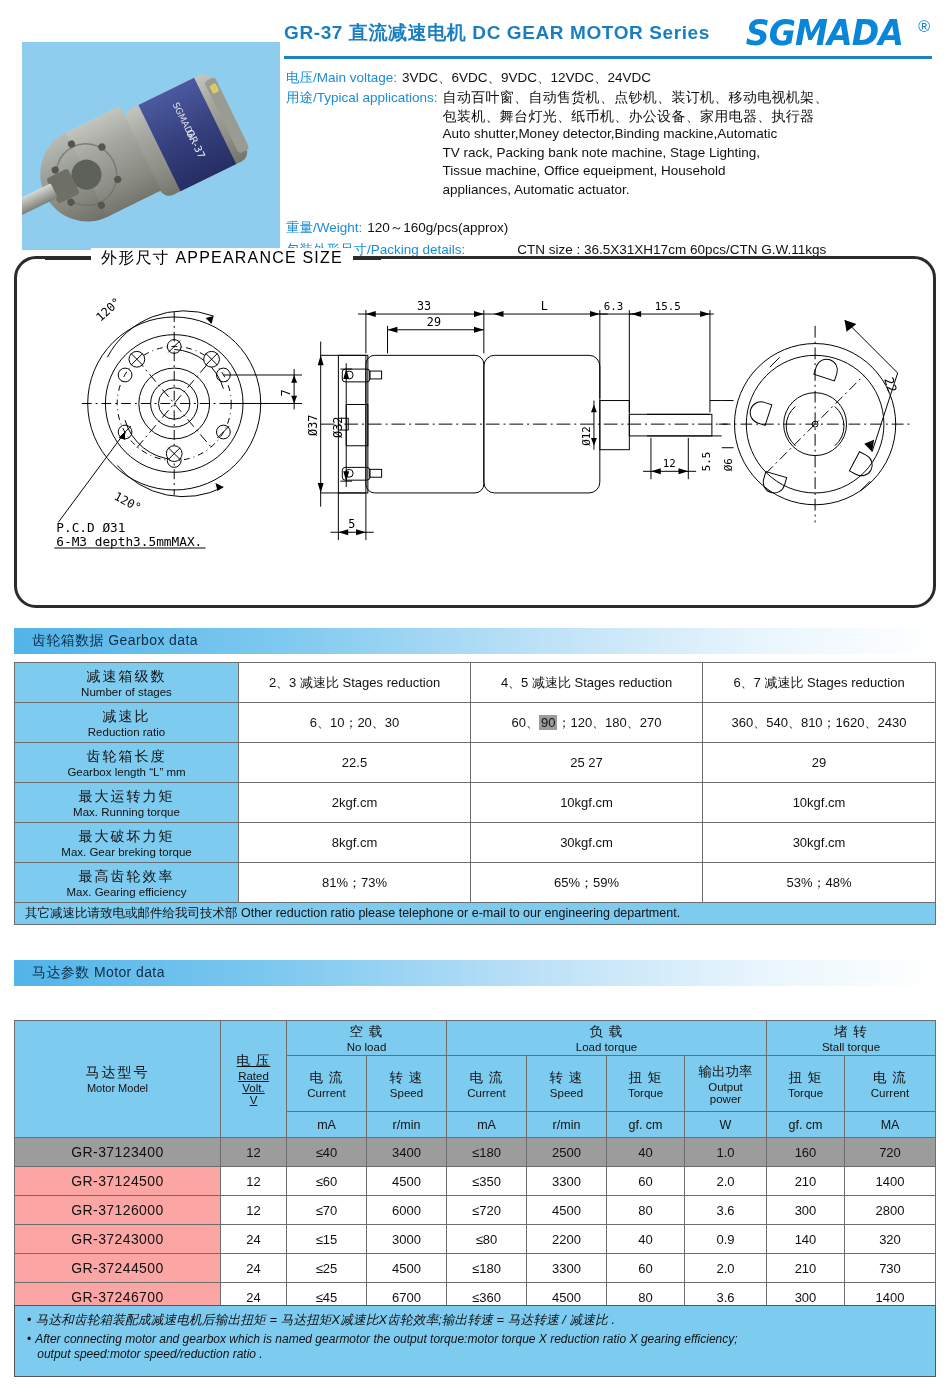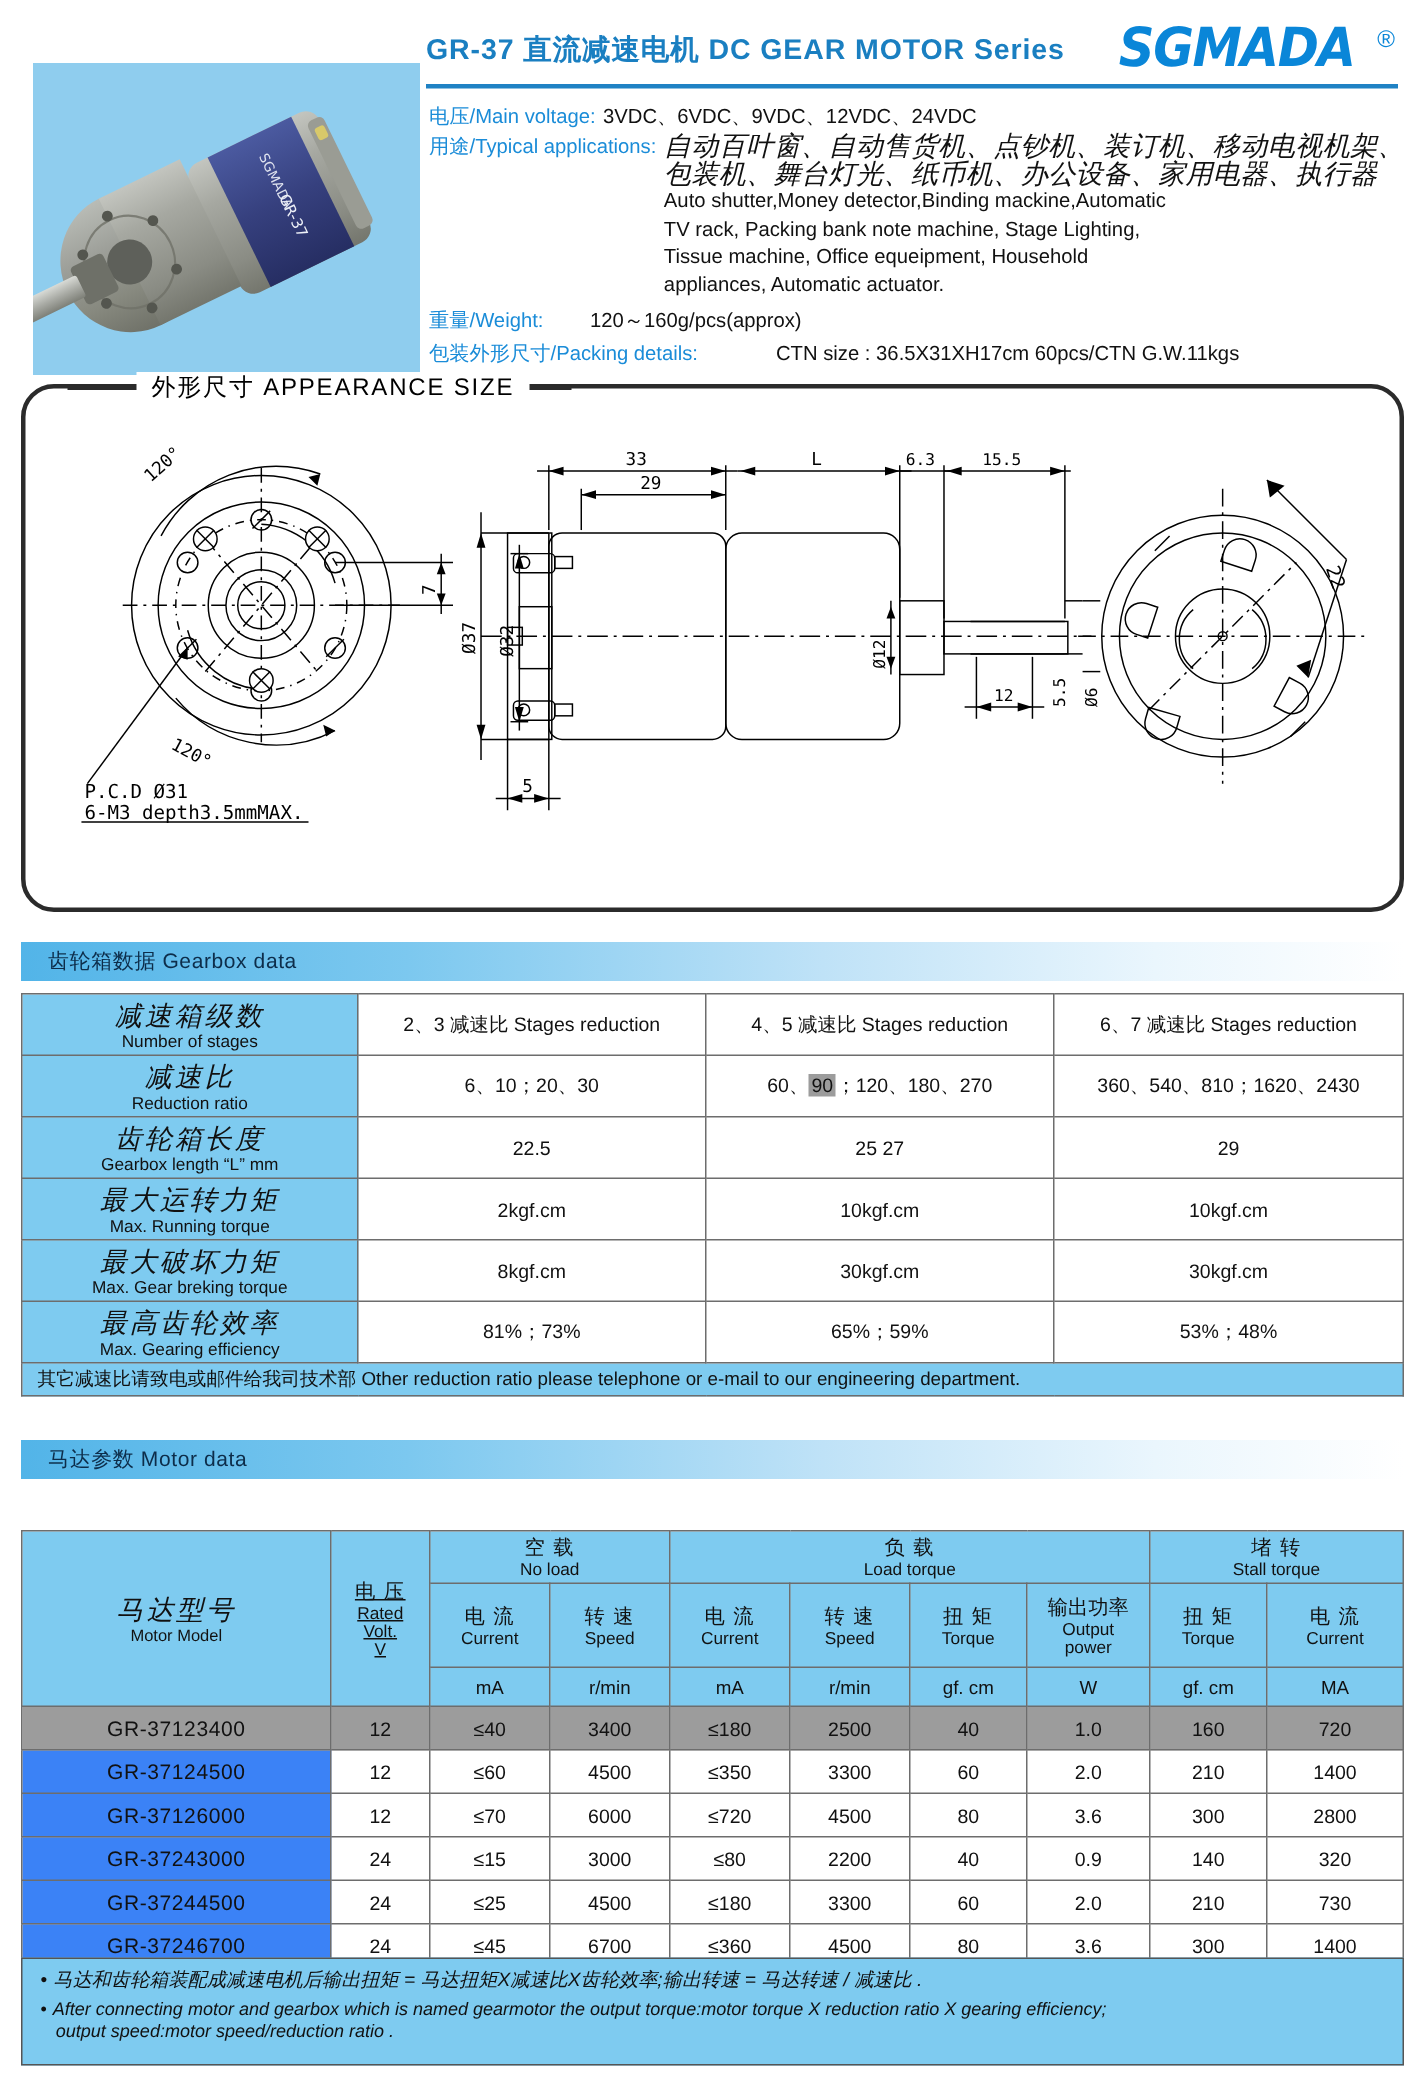--- a/index.html
+++ b/index.html
@@ -94,40 +94,40 @@
 
   
   table{ border-collapse:collapse; position:absolute; }
   .tbl td{
     border:1px solid #6d6d6d;
     text-align:center; vertical-align:middle;
     font-size:13px; color:#111; background:#fff;
     padding:2px 3px;
   }
   .tbl td.hd{ background:#7ecbf0; }
-  .cn{ display:block; font-size:18px; letter-spacing:2px;font-style:italic; }
+  .cn{ display:block; font-size:14px; letter-spacing:2px; }
   .cn-tight{ display:block; font-size:13.5px; letter-spacing:1px; }
   .en{ display:block; font-size:11.5px; }
 
   
   #gearbox-table{ left:14px; top:662px; width:922px; }
   #gearbox-table td{ height:40px; }
   #gearbox-table td.stage-hd{ font-size:13px; }
   #gearbox-table td.note{
     background:#7ecbf0; text-align:left; padding-left:10px;
     font-size:12.5px; height:20px;
   }
   .hl{ background:#9c9c9c; padding:0 2px; }
 
   
   #motor-table{ left:14px; top:1020px; width:922px; }
   #motor-table td{ height:29px; }
   #motor-table td.grp{ height:34px; }
   #motor-table td.unit{ height:26px; font-size:12.5px; }
-  #motor-table td.model{ background:#3b82f6; font-size:14px; letter-spacing:.4px; }
+  #motor-table td.model{ background:#fca5a5; font-size:14px; letter-spacing:.4px; }
   #motor-table tr.row-hl td{ background:#9c9c9c !important; }
 
   
   .foot-note{
     position:absolute; left:14px; top:1305px; width:922px; height:72px;
     background:#7ecbf0; border:1px solid #555;
     padding:6px 10px 0 12px;
   }
   .foot-line{
     font-size:12.8px; color:#111; line-height:16px; margin-bottom:4px;
@@ -216,21 +216,21 @@
       <span class="spec-val apps-val">
         <span class="ln cn">自动百叶窗、自动售货机、点钞机、装订机、移动电视机架、</span>
         <span class="ln cn">包装机、舞台灯光、纸币机、办公设备、家用电器、执行器</span>
         <span class="ln">Auto shutter,Money detector,Binding mackine,Automatic</span>
         <span class="ln">TV rack, Packing  bank note machine, Stage Lighting,</span>
         <span class="ln">Tissue machine, Office equeipment, Household</span>
         <span class="ln">appliances, Automatic actuator.</span>
       </span>
     </div>
 
-    <div class="spec-row" style="margin-top:5px;gap:26px;">
+    <div class="spec-row" style="margin-top:19px;">
       <span class="spec-label">重量/Weight:</span>
       <span class="spec-val">120～160g/pcs(approx)</span>
     </div>
 
     <div class="spec-row" style="margin-top:3px;gap:47px;">
       <span class="spec-label">包装外形尺寸/Packing details:</span>
       <span class="spec-val">CTN size : 36.5X31XH17cm 60pcs/CTN G.W.11kgs</span>
     </div>
 
   </div>

